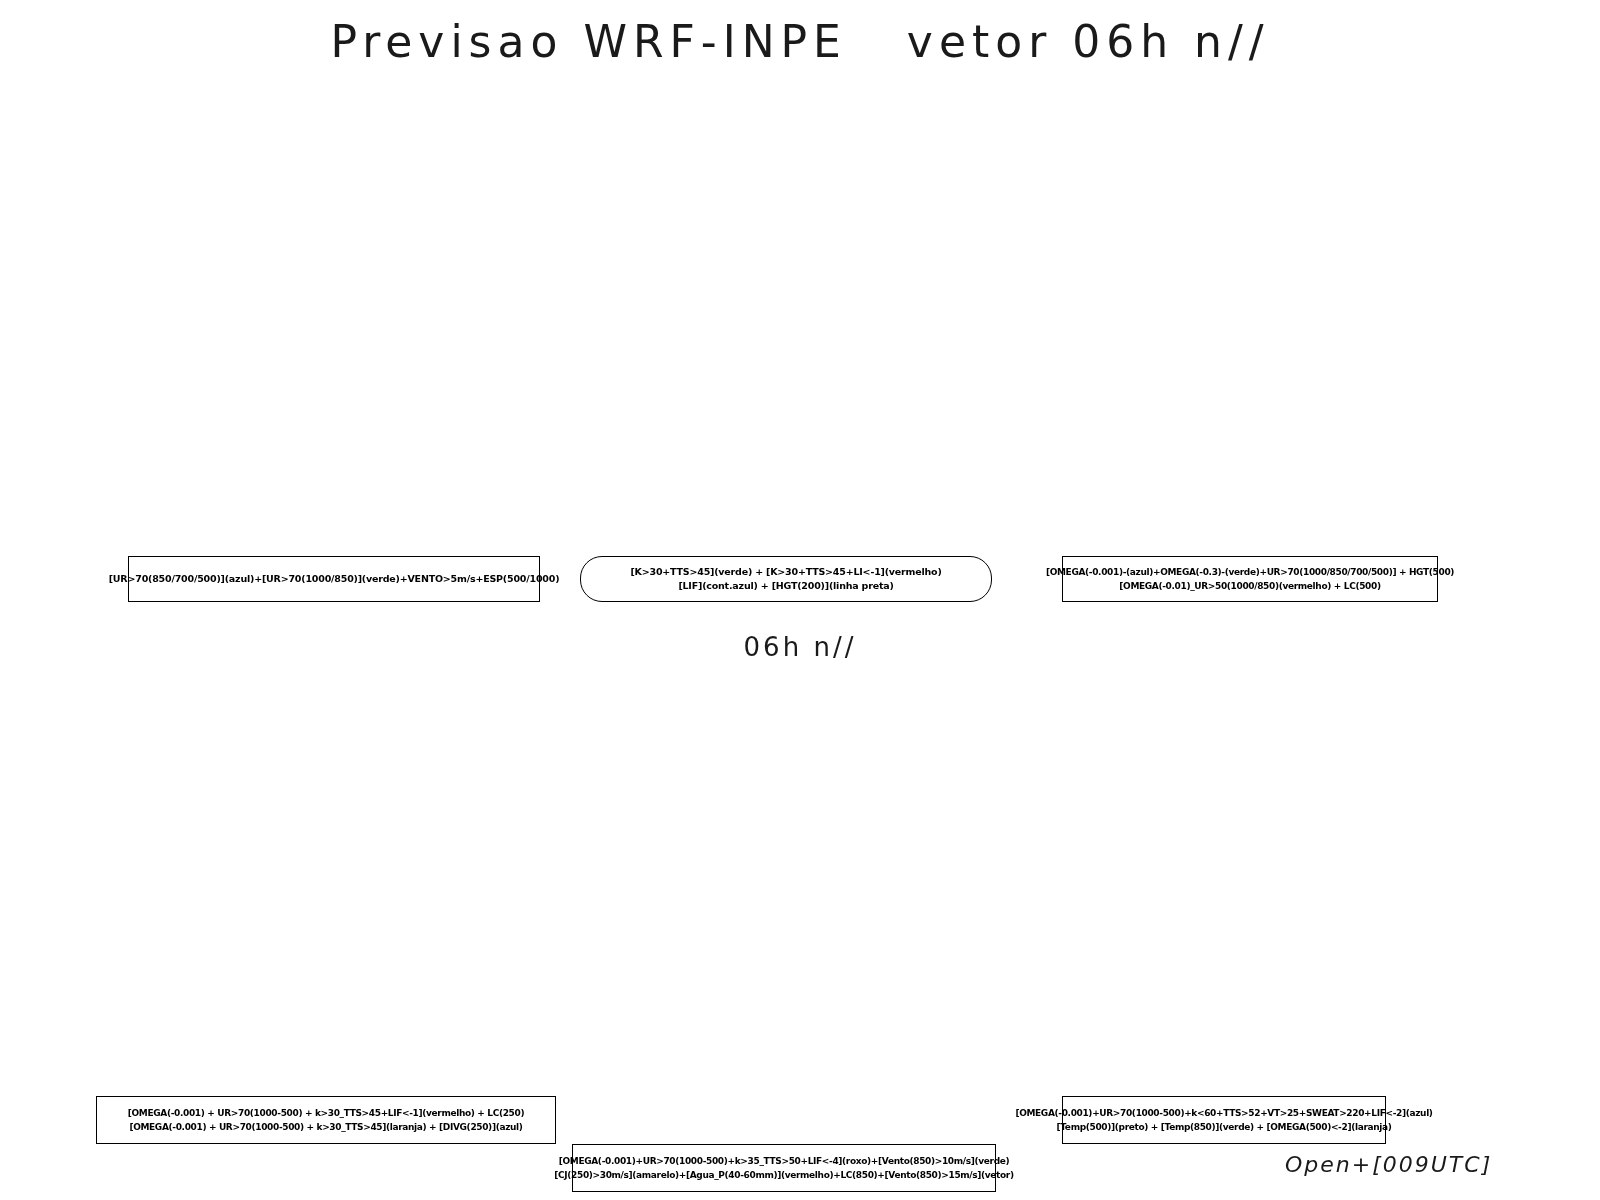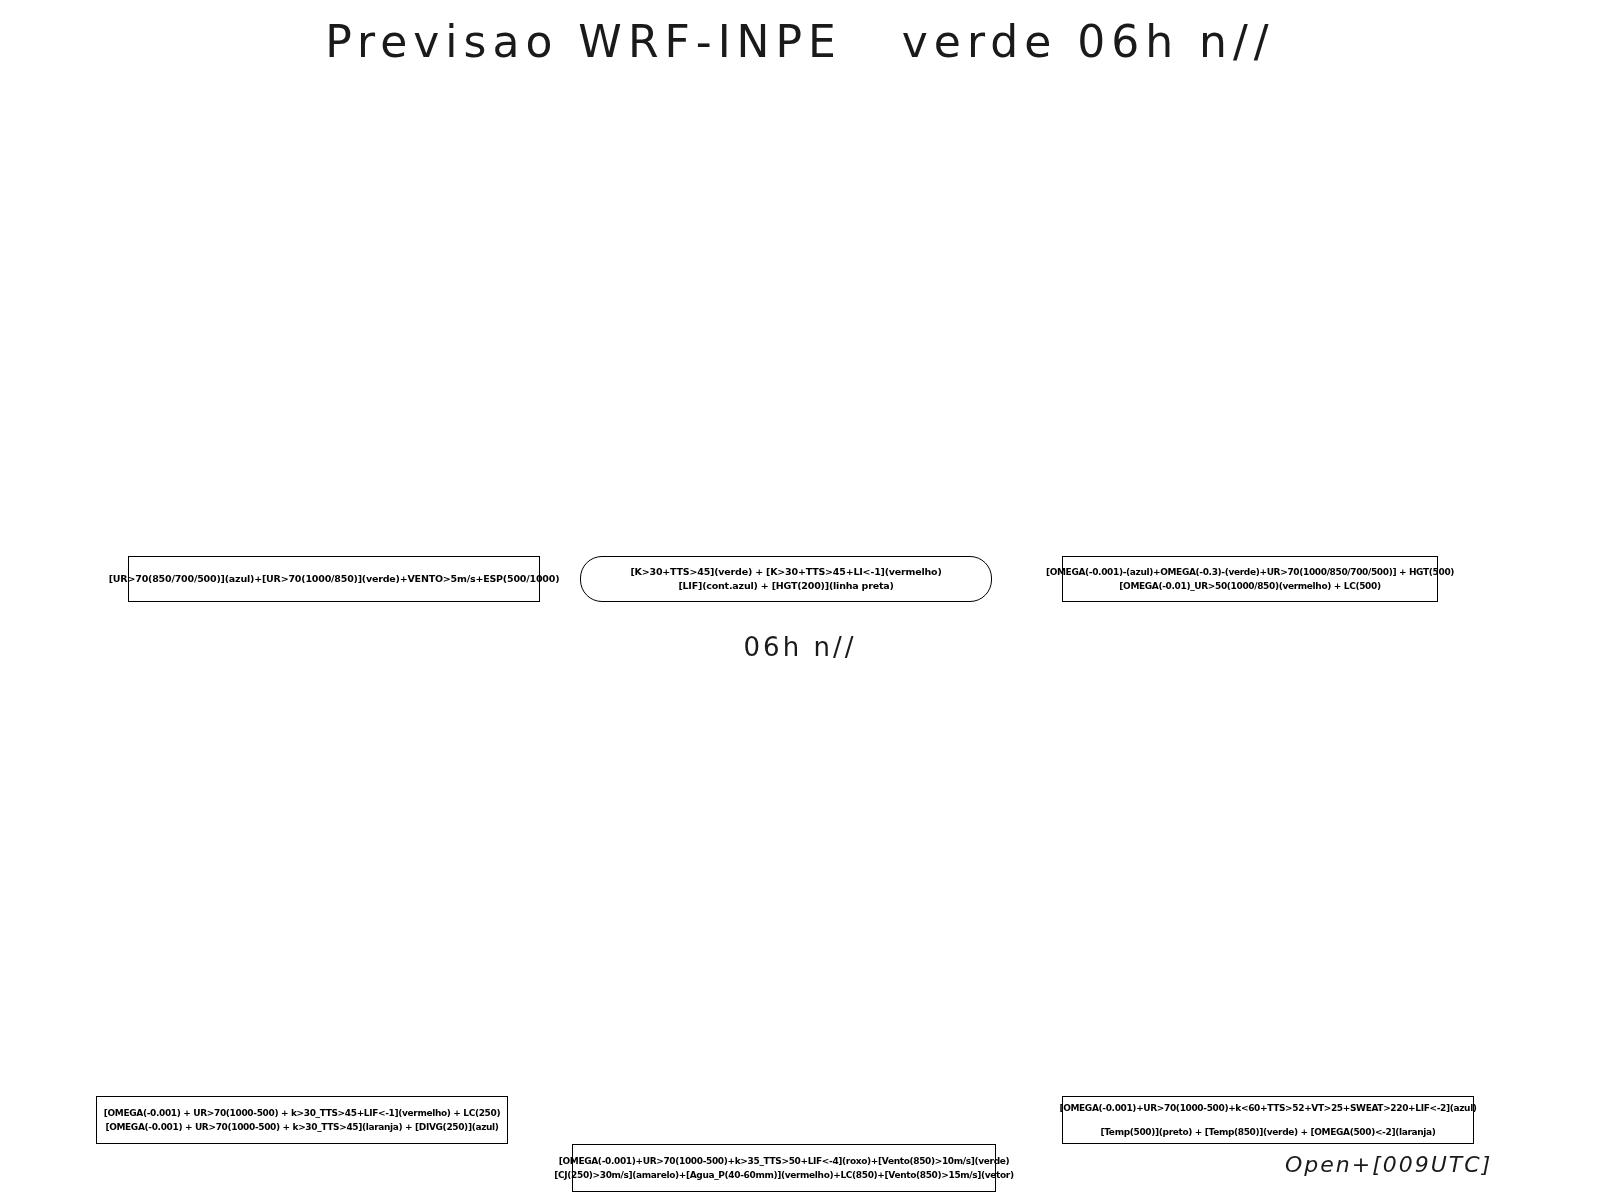--- a/index.html
+++ b/index.html
@@ -81,37 +81,37 @@
   }
 
   
   .r1 { top: 556px; height: 46px; }
   .r1.c1 { left: 96px;  width: 412px; margin-left: 32px; }
   .r1.c2 { left: 580px; width: 412px; border-radius: 22px; }
   .r1.c3 { left: 1062px; width: 376px; }
 
   
   .r2 { top: 1096px; height: 48px; }
-  .r2.c1 { left: 96px;  width: 412px; }
+  .r2.c1 { left: 96px;  width: 460px; }
   .r2.c2 { left: 572px; width: 424px; margin-top: 48px; }
-  .r2.c3 { left: 1062px; width: 412px; justify-content: space-between; }
+  .r2.c3 { left: 1062px; width: 324px; }
 
   
   .tight .legend-line { font-size: 9px; letter-spacing: -0.35px; }
 
   
   .panel {
     position: absolute;
     background: transparent;
   }
 </style>
 </head>
 <body>
 
-<div class="main-title">Previsao WRF-INPE   verde 06h n//</div>
+<div class="main-title">Previsao WRF-INPE   vetor 06h n//</div>
 
 <div class="panel" style="left:96px; top:100px; width:412px; height:450px;"></div>
 <div class="panel" style="left:580px; top:100px; width:412px; height:450px;"></div>
 <div class="panel" style="left:1062px; top:100px; width:412px; height:450px;"></div>
 
 <div class="legend-box r1 c1">
   <div class="legend-line">[UR&gt;70(850/700/500)](azul)+[UR&gt;70(1000/850)](verde)+VENTO&gt;5m/s+ESP(500/1000)</div>
 </div>
 
 <div class="legend-box r1 c2">

